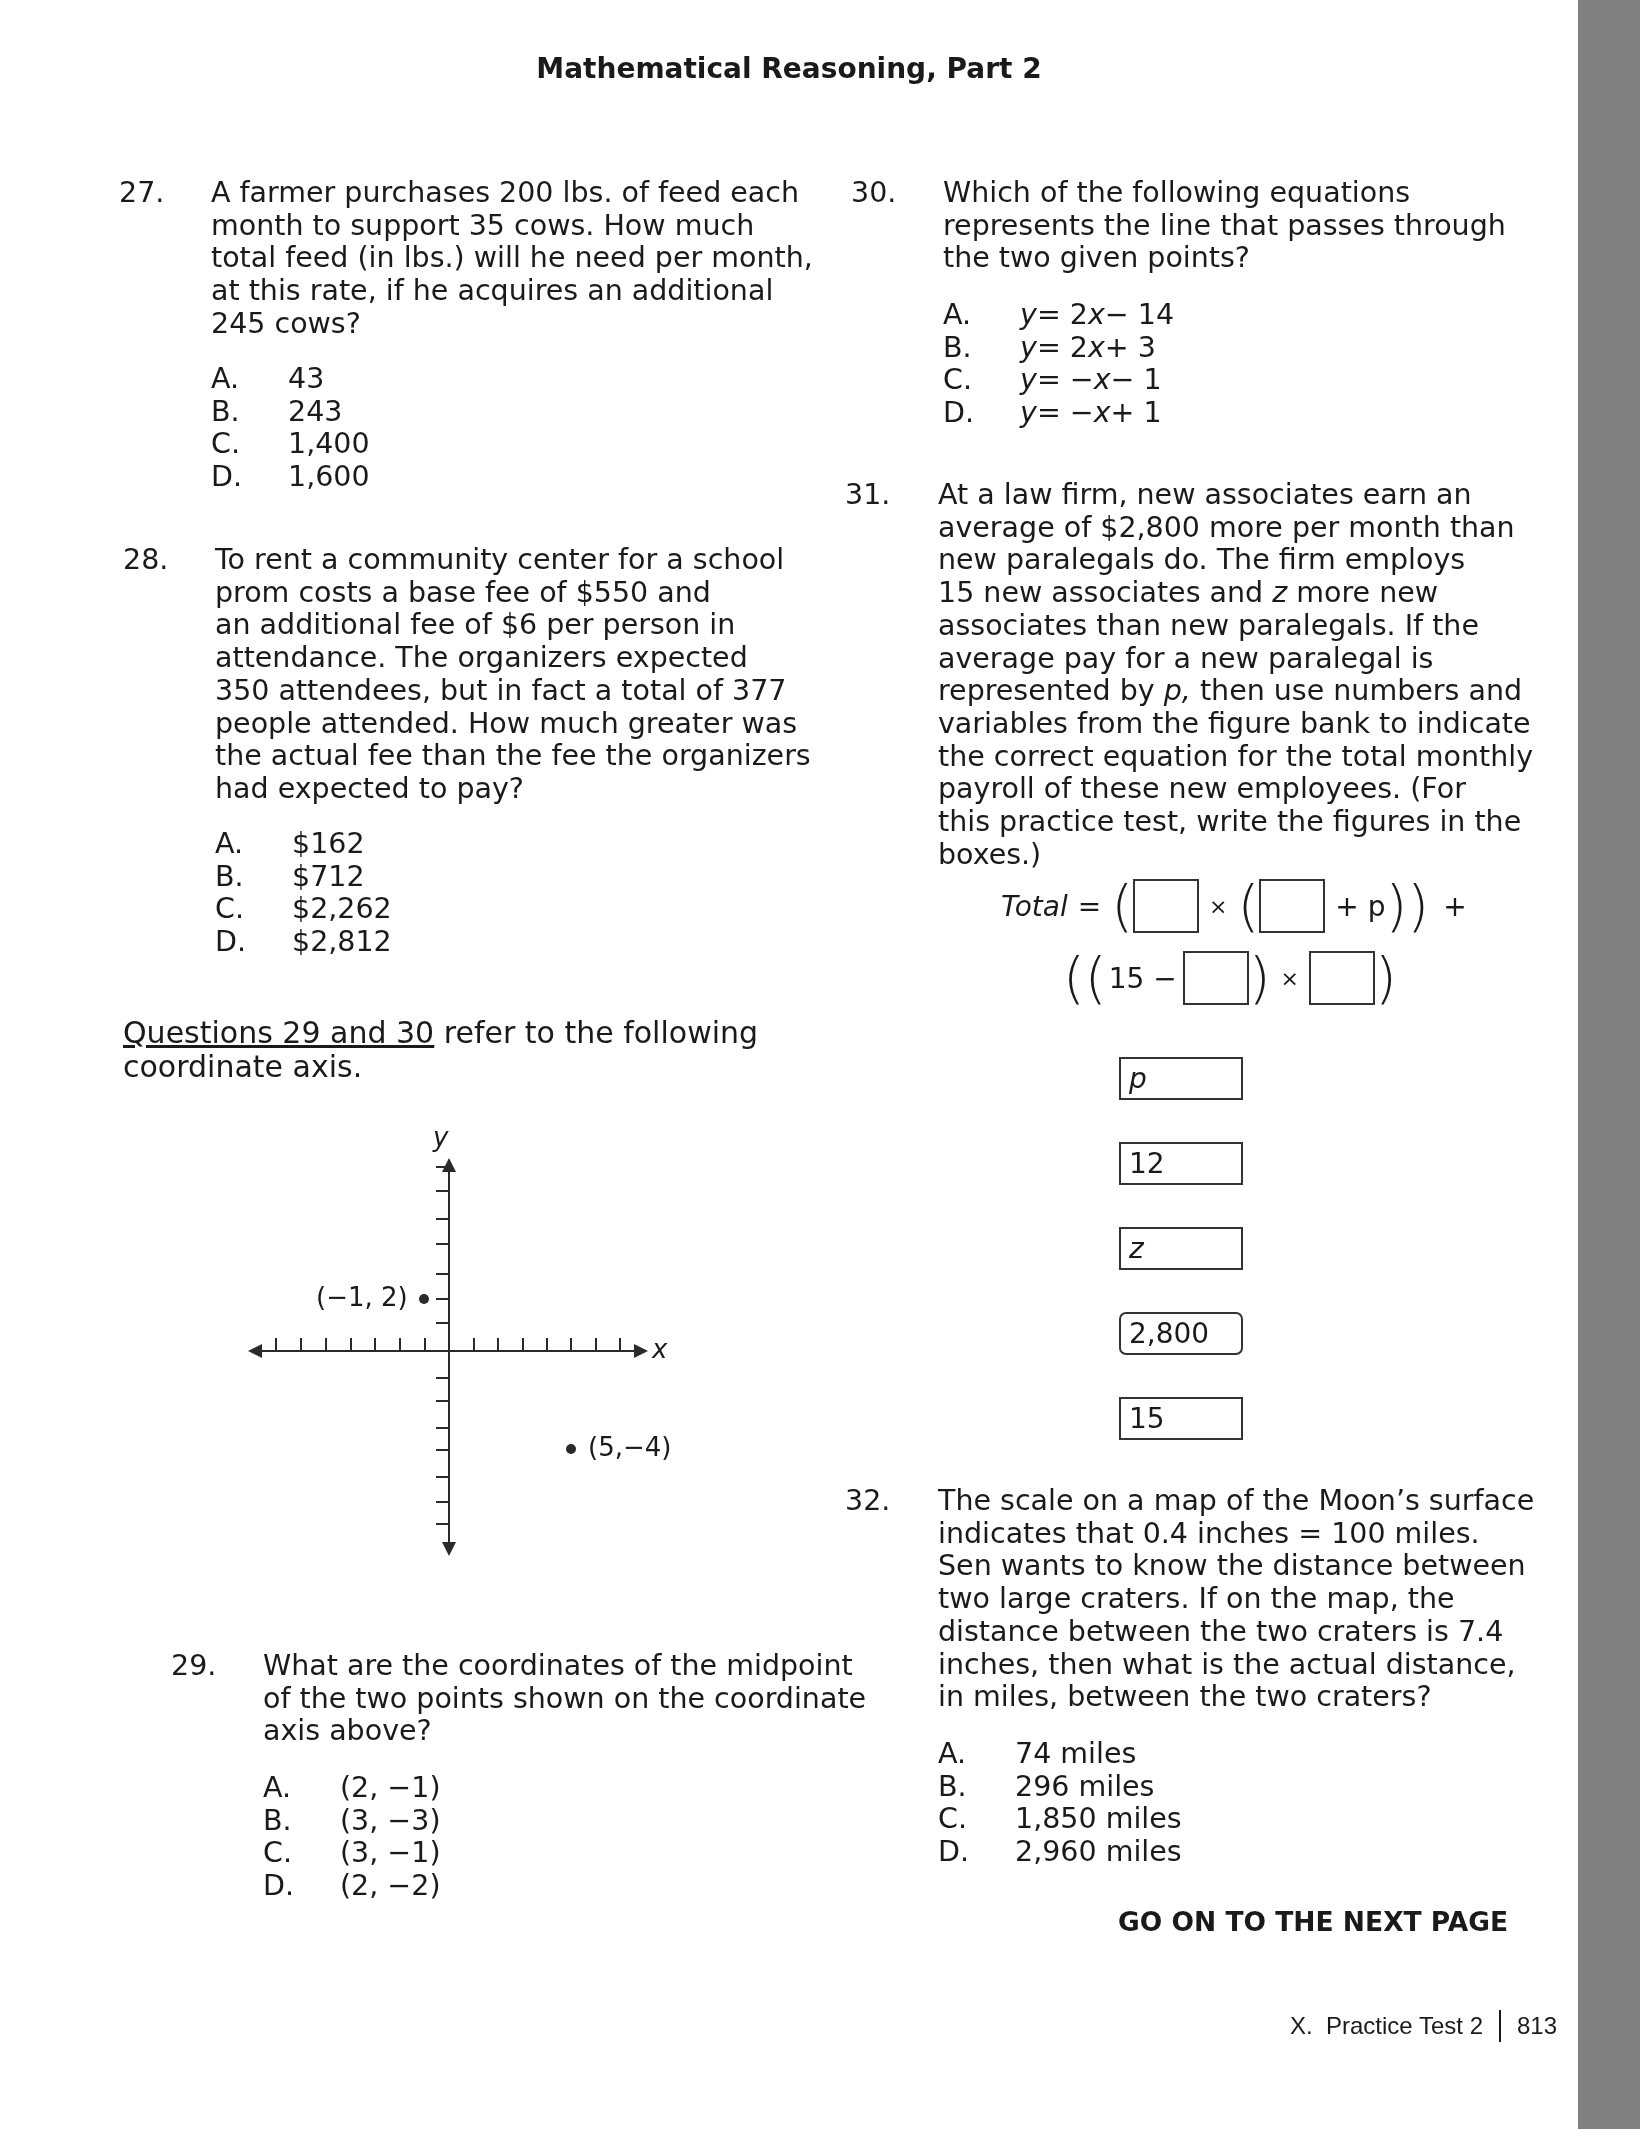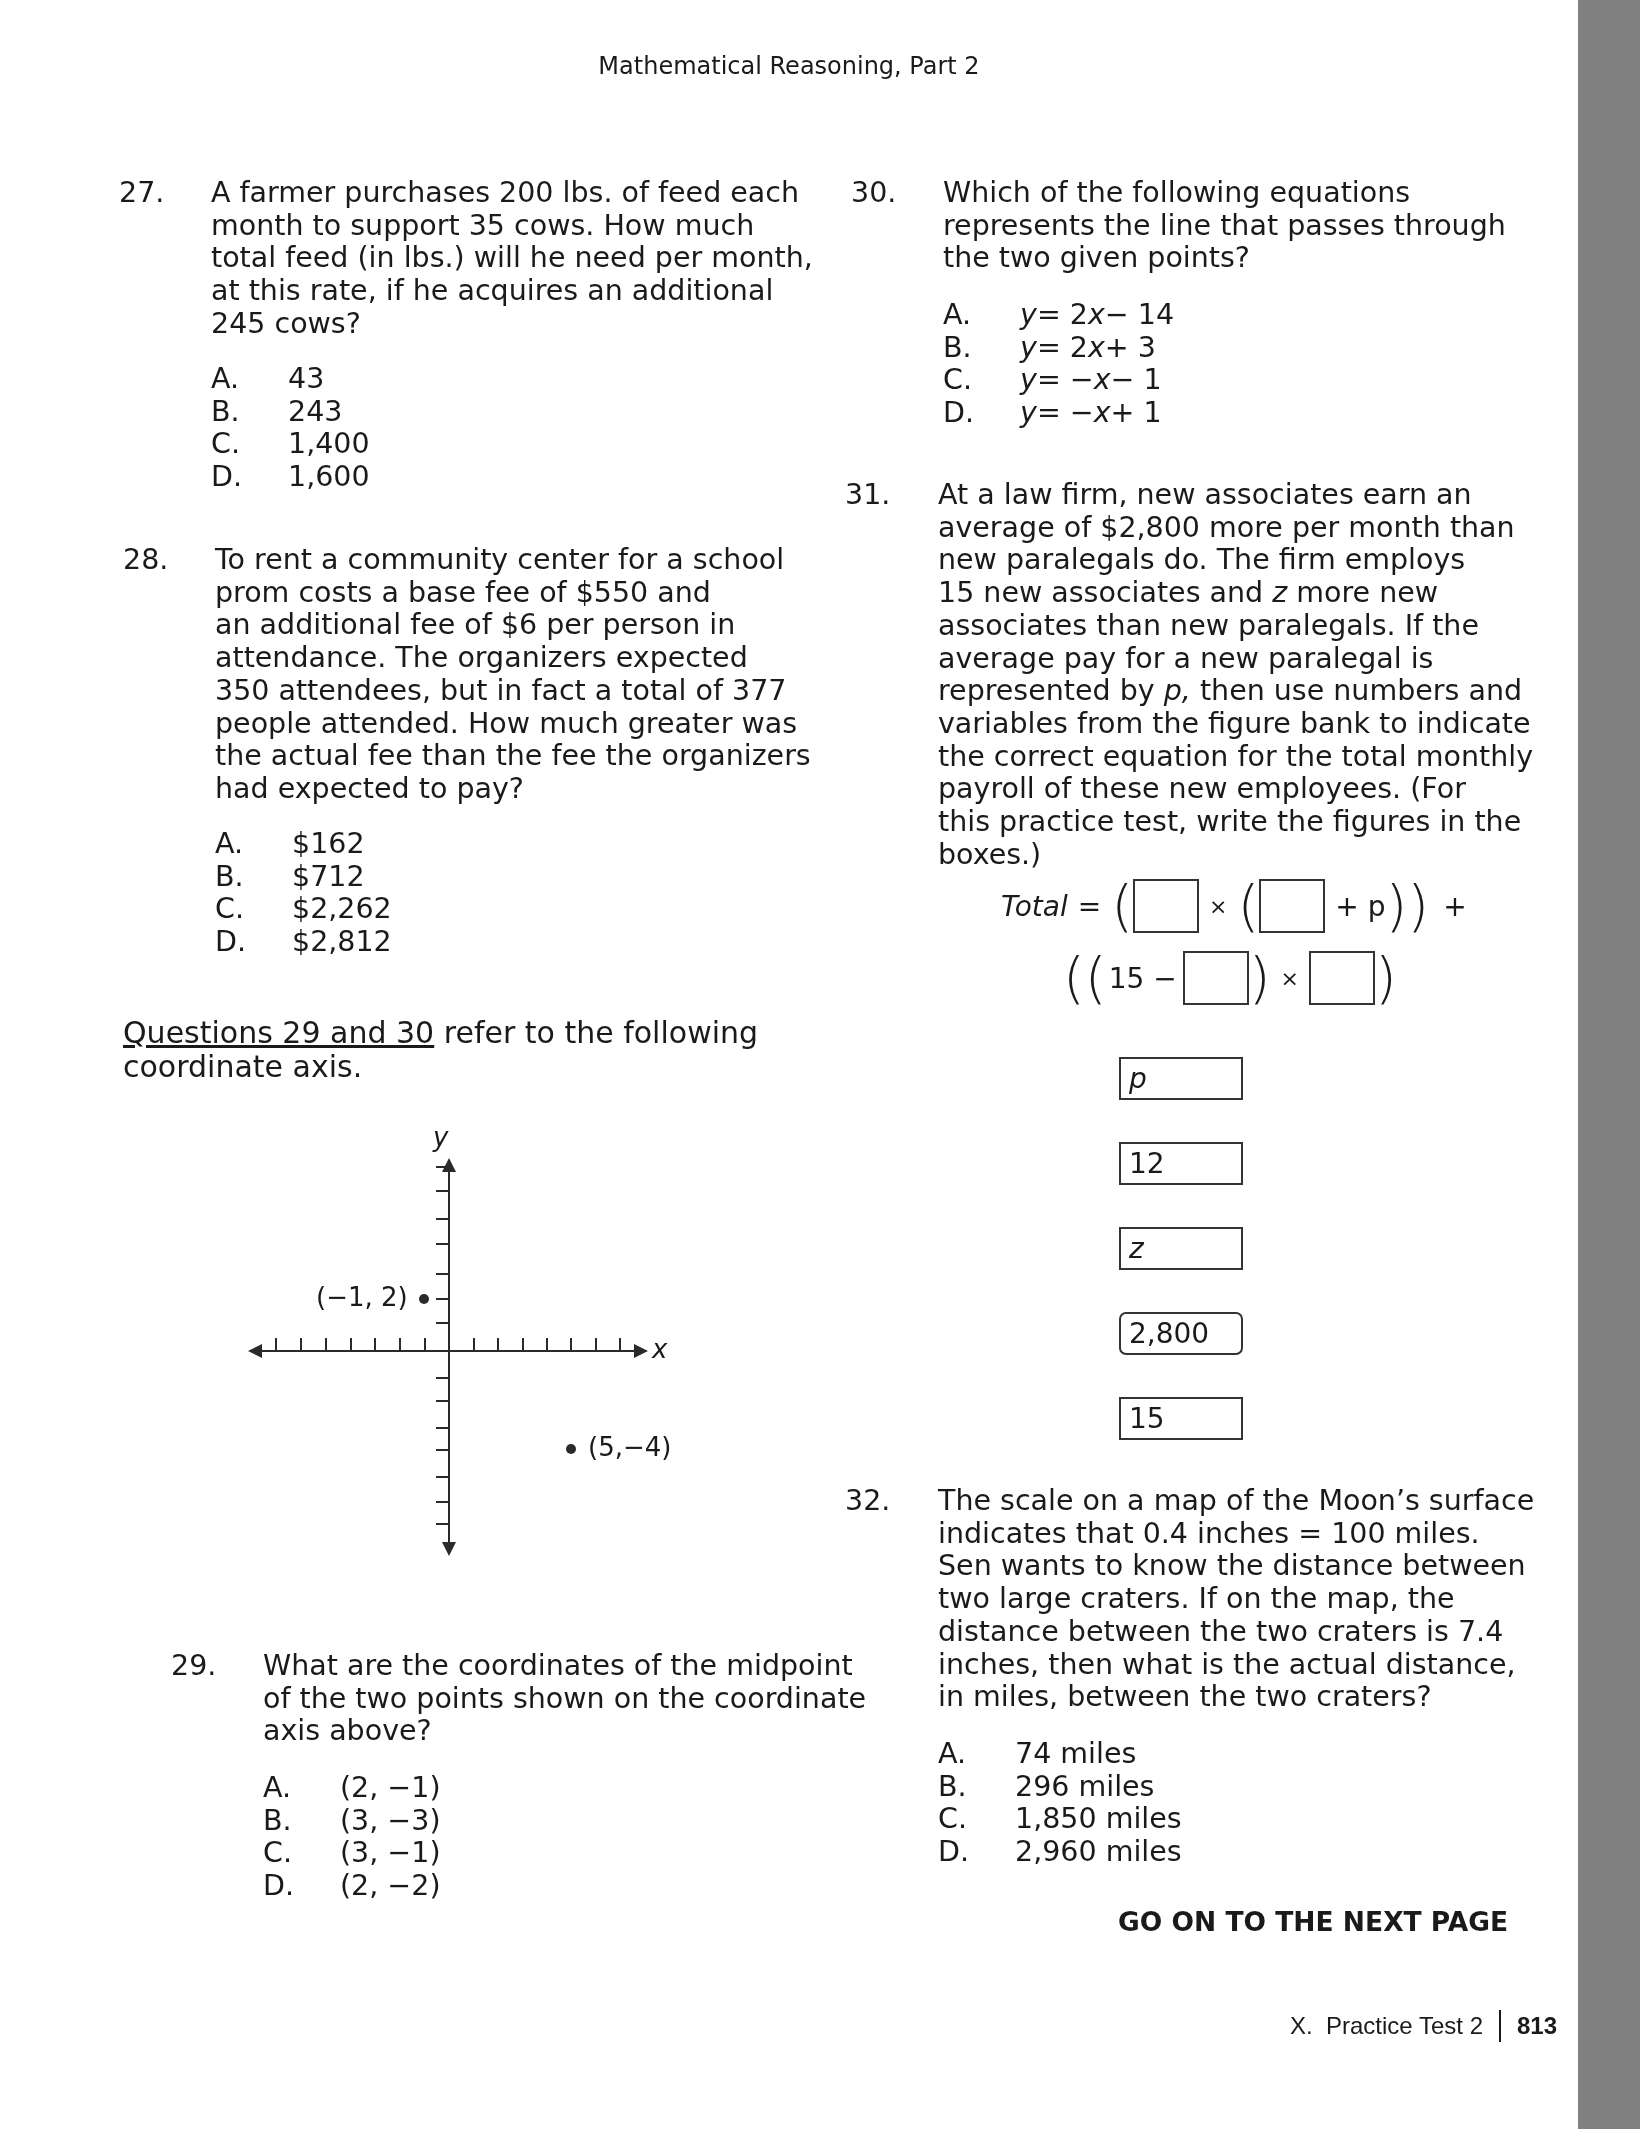--- a/index.html
+++ b/index.html
@@ -3,21 +3,21 @@
 <meta charset="utf-8">
 <style>
   html, body { margin: 0; padding: 0; background: #ffffff; }
   body {
     width: 1640px; height: 2129px; position: relative; overflow: hidden;
     font-family: "DejaVu Sans", sans-serif; color: #1a1a1a;
   }
   .side-bar { position: absolute; left: 1578px; top: 0; width: 62px; height: 2129px; background: #808080; }
   .page-title {
     position: absolute; left: 0; width: 1578px; top: 52px; text-align: center;
-    font-family: "DejaVu Sans", sans-serif; font-weight: normal; font-size: 24px; color: #1a1a1a;
+    font-family: "DejaVu Sans", sans-serif; font-weight: bold; font-size: 28px; color: #1a1a1a;
   }
   .q { position: absolute; font-size: 28.5px; line-height: 32.7px; }
   .q .num { position: absolute; left: 0; top: 0; }
   .q .stem { position: absolute; left: 92px; top: 0; white-space: pre-line; }
   .choices { position: absolute; left: 92px; font-size: 28.5px; line-height: 32.7px; }
   .choice { display: flex; }
   .choice .letter { width: 77px; }
   .it { font-style: italic; }
   .intro { position: absolute; left: 123px; top: 1016px; font-size: 30px; line-height: 34px; }
   .intro .ul { text-decoration: underline; }
@@ -27,21 +27,21 @@
   .paren { font-size: 56px; line-height: 56px; font-weight: 300; }
   .times { font-size: 22px; margin: 0 10px; }
   .bank-item {
     position: absolute; left: 1119px; width: 124px; height: 43px; border: 2px solid #333;
     box-sizing: border-box; font-size: 28px; line-height: 39px; padding-left: 8px;
   }
   .go-next { position: absolute; left: 1118px; top: 1906px; font-weight: bold; font-size: 26.5px; }
   .footer { position: absolute; top: 2010px; left: 1290px; display: flex; align-items: center;
     font-family: "Liberation Sans", sans-serif; font-size: 24px; color: #1a1a1a; }
   .footer .sep { width: 2px; height: 32px; background: #1a1a1a; margin: 0 16px; }
-  .footer .pg { font-weight: bold; }
+  .footer .pg { font-weight: normal; }
 </style>
 </head>
 <body>
 
 <div class="side-bar"></div>
 
 <div class="page-title">Mathematical Reasoning, Part 2</div>
 
 <div class="q" style="left:119px; top:177px; width:700px; height:330px;">
   <span class="num">27.</span>

